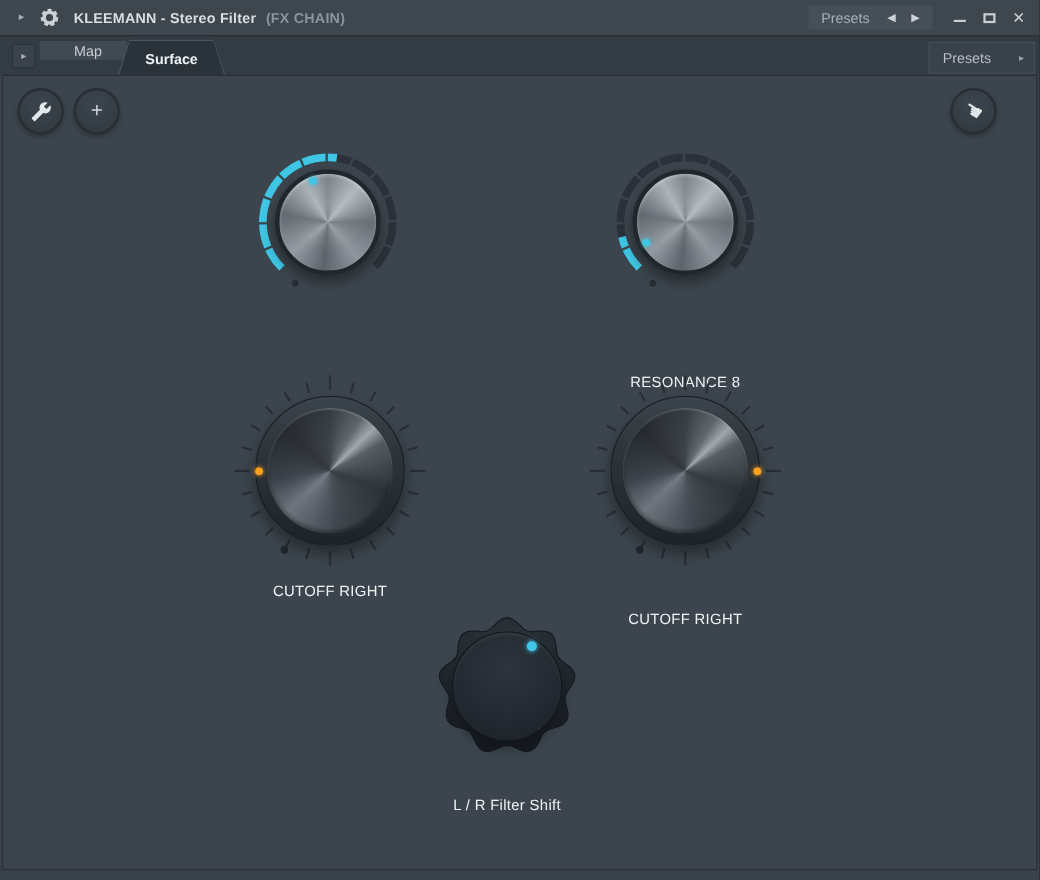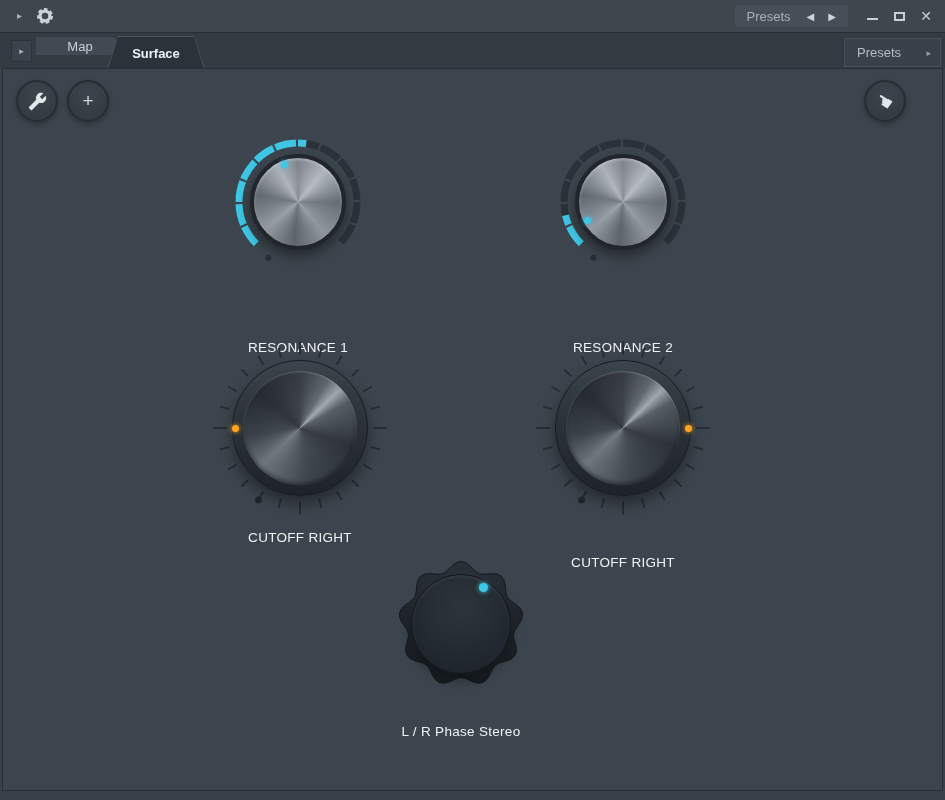--- a/index.html
+++ b/index.html
@@ -76,20 +76,24 @@
 <div class="window">
 
   <div class="titlebar">
     <span class="collapse-arrow">▸</span>
     <span class="gear-wrap">
       <svg width="20" height="20" viewBox="0 0 20 20">
         <circle cx="10" cy="10" r="6.2" fill="none" stroke="#ccd2d7" stroke-width="3.6" stroke-dasharray="3.2 2.3"></circle>
         <circle cx="10" cy="10" r="4.9" fill="none" stroke="#ccd2d7" stroke-width="3.2"></circle>
       </svg>
     </span>
+    <span class="win-title">
+      <span>KLEEMANN - Stereo Filter</span>
+      <span class="suffix">(FX CHAIN)</span>
+    </span>
     <div class="tb-presets">
       <span class="lbl">Presets</span>
       <span class="pv">◀</span>
       <span class="nx">▶</span>
     </div>
     <div class="winctl">
       <span class="ctl ctl-min">
           <span></span>
         </span>
       <span class="ctl ctl-max">
@@ -131,32 +135,31 @@
 
     <div class="knob" style="left:230px;top:68px;width:130px;height:130px;">
       <svg width="130" height="130">
           <path d="M23.28 106.72 A59 59 0 1 1 106.72 106.72" fill="none" stroke="#2a3138" stroke-width="7" pathLength="270" stroke-dasharray="20.5 2"></path>
           <path d="M23.28 106.72 A59 59 0 0 1 73.21 6.57" fill="none" stroke="#3fc6e4" stroke-width="7" pathLength="143" stroke-dasharray="20.5 2"></path>
           <circle cx="35.42329154448889" cy="120.6256983501124" r="3" fill="#272e34"></circle>
         </svg>
       <div class="face res-face"></div>
       <div class="dot" style="height: 7px; width: 7px; left: 47.8192px; top: 23.9123px; background: rgb(63, 198, 228); box-shadow: rgb(63, 198, 228) 0px 0px 5px;"></div>
     </div>
-    <div class="knob-label" style="left:185px;top:271px;">RESONANCE 1</div>
 
     <div class="knob" style="left:555px;top:68px;width:130px;height:130px;">
       <svg width="130" height="130">
           <path d="M23.28 106.72 A59 59 0 1 1 106.72 106.72" fill="none" stroke="#2a3138" stroke-width="7" pathLength="270" stroke-dasharray="20.5 2"></path>
           <path d="M23.28 106.72 A59 59 0 0 1 7.51 78.27" fill="none" stroke="#3fc6e4" stroke-width="7" pathLength="32" stroke-dasharray="20.5 2"></path>
           <circle cx="35.42329154448889" cy="120.6256983501124" r="3" fill="#272e34"></circle>
         </svg>
       <div class="face res-face"></div>
       <div class="dot" style="height: 7px; width: 7px; left: 26.1821px; top: 80.2789px; background: rgb(63, 198, 228); box-shadow: rgb(63, 198, 228) 0px 0px 5px;"></div>
     </div>
-    <div class="knob-label" style="left:510px;top:271px;">RESONANCE 2</div>
+    <div class="knob-label" style="left:510px;top:271px;">RESONANCE 8</div>
 
     <div class="knob" style="left:209px;top:271px;width:176px;height:176px;">
       <svg width="176" height="176">
           <line x1="88" y1="14" x2="88" y2="2" stroke="#272e35" stroke-width="2" stroke-linecap="round"></line>
           <line x1="107.15260933758654" y1="16.521488854608947" x2="109.2231616984067" y2="8.794082244296405" stroke="#272e35" stroke-width="2" stroke-linecap="round"></line>
           <line x1="125" y1="23.914120119951534" x2="129" y2="16.98591688967602" stroke="#272e35" stroke-width="2" stroke-linecap="round"></line>
           <line x1="140.3259018078045" y1="35.67409819219548" x2="145.98275605729688" y2="30.017243942703097" stroke="#272e35" stroke-width="2" stroke-linecap="round"></line>
           <line x1="152.08587988004845" y1="50.99999999999999" x2="159.01408311032395" y2="46.99999999999999" stroke="#272e35" stroke-width="2" stroke-linecap="round"></line>
           <line x1="159.47851114539105" y1="68.84739066241346" x2="167.20591775570358" y2="66.7768383015933" stroke="#272e35" stroke-width="2" stroke-linecap="round"></line>
           <line x1="162" y1="88" x2="174" y2="88" stroke="#272e35" stroke-width="2" stroke-linecap="round"></line>
@@ -226,16 +229,16 @@
             <stop offset="0" stop-color="#353d45"></stop>
             <stop offset="0.65" stop-color="#21272d"></stop>
             <stop offset="1" stop-color="#151a1f"></stop>
           </radialGradient>
         </defs>
       <path d="M70.0 7.5 L74.3 8.5 L78.3 11.2 L81.8 14.6 L85.0 17.7 L88.3 19.7 L92.1 20.3 L96.6 20.0 L101.5 19.6 L106.2 20.1 L110.2 22.1 L112.8 25.7 L114.1 30.3 L114.6 35.1 L115.1 39.6 L116.3 43.2 L118.9 46.2 L122.5 48.8 L126.5 51.6 L129.8 55.1 L131.6 59.1 L131.3 63.6 L129.4 67.9 L126.6 72.0 L124.1 75.7 L122.7 79.3 L122.7 83.2 L123.8 87.5 L125.1 92.2 L125.4 97.0 L124.1 101.2 L121.1 104.5 L116.8 106.6 L112.1 107.9 L107.8 109.1 L104.4 111.0 L102.0 114.0 L100.0 118.0 L97.9 122.4 L95.1 126.3 L91.4 128.7 L87.0 129.3 L82.3 128.1 L77.9 126.1 L73.8 124.2 L70.0 123.5 L66.2 124.2 L62.1 126.1 L57.7 128.1 L53.0 129.3 L48.6 128.7 L44.9 126.3 L42.1 122.4 L40.0 118.0 L38.0 114.0 L35.6 111.0 L32.2 109.1 L27.9 107.9 L23.2 106.6 L18.9 104.5 L15.9 101.3 L14.6 97.0 L14.9 92.2 L16.2 87.5 L17.3 83.2 L17.3 79.3 L15.9 75.7 L13.4 72.0 L10.6 67.9 L8.7 63.6 L8.4 59.1 L10.2 55.1 L13.5 51.6 L17.5 48.8 L21.1 46.2 L23.7 43.2 L24.9 39.6 L25.4 35.1 L25.9 30.3 L27.2 25.7 L29.8 22.1 L33.8 20.1 L38.5 19.6 L43.4 20.0 L47.9 20.3 L51.7 19.7 L55.0 17.7 L58.2 14.6 L61.7 11.2 L65.7 8.5 L70.0 7.5 Z" fill="url(#phg)" stroke="#141a1f" stroke-width="1"></path>
         </svg>
       <div class="face phase-face"></div>
       <div class="dot" style="height: 9px; width: 9px; left: 88.2865px; top: 29.0339px; background: rgb(63, 200, 232); box-shadow: rgb(63, 200, 232) 0px 0px 5px;"></div>
     </div>
-    <div class="knob-label" style="left:348px;top:655px;">L / R Phase Stereo</div>
+    <div class="knob-label" style="left:348px;top:655px;">L / R Filter Shift</div>
 
   </div>
 </div>
 
 </body></html>

